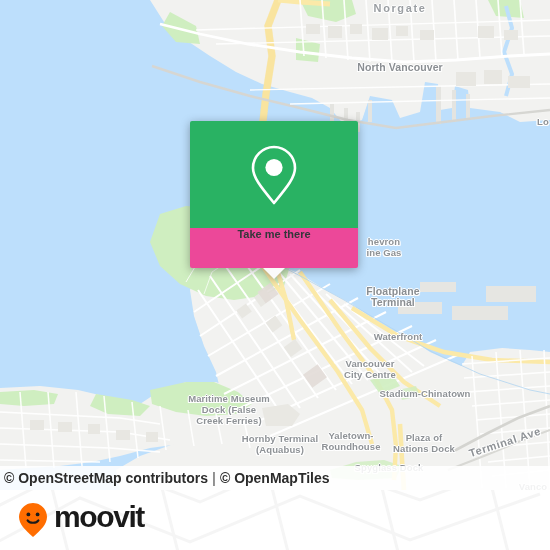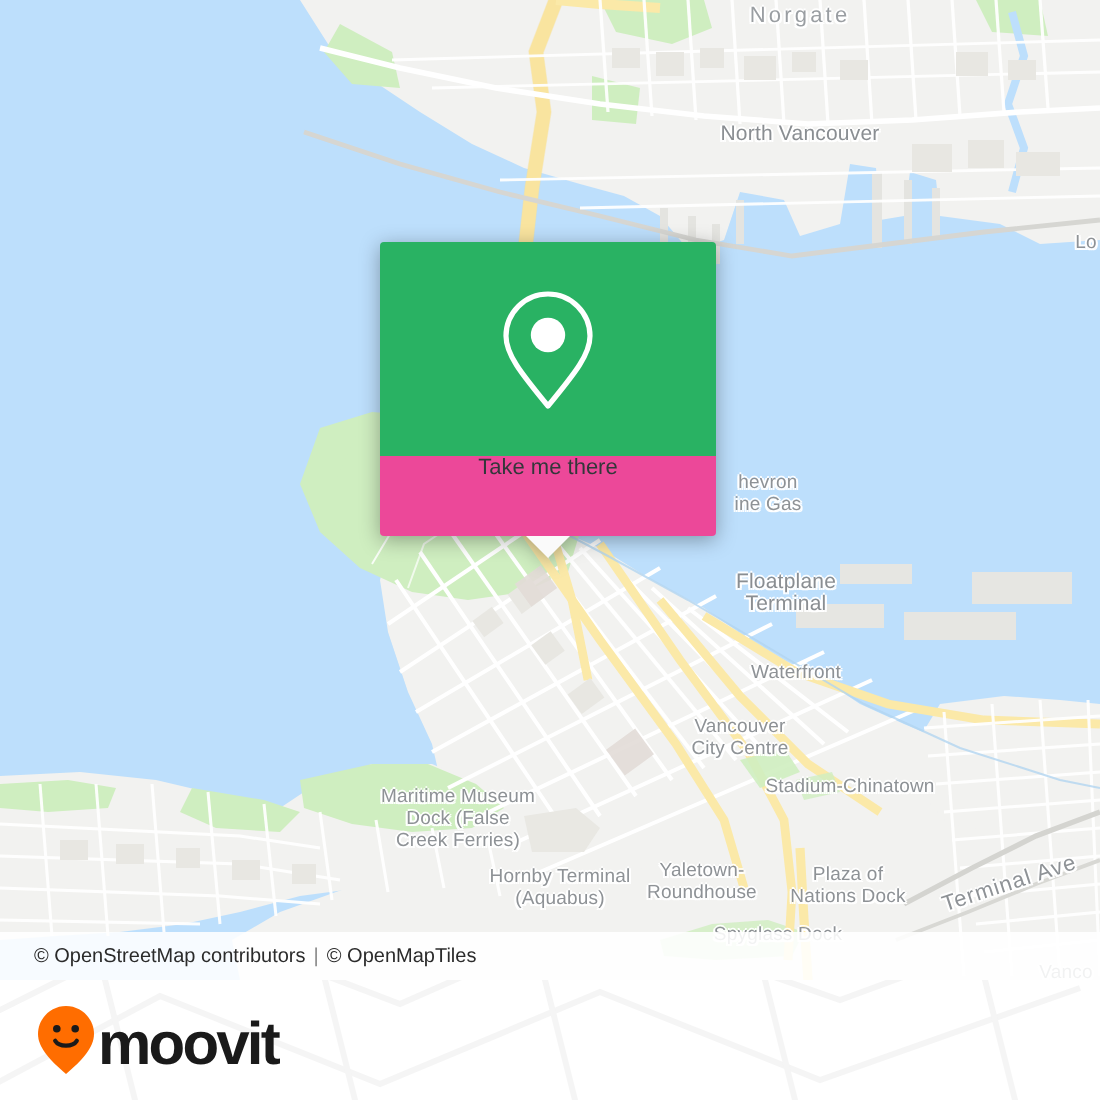--- a/index.html
+++ b/index.html
@@ -21,20 +21,21 @@
   }
 
   
   #map {
     position: absolute;
     left: 0; top: 0;
     width: 550px;
     height: 490px;
     background: #bddffc;
     overflow: hidden;
+    font-weight: bold;
   }
 
   #map-svg { position: absolute; left: 0; top: 0; }
 
   .maplabel {
     position: absolute;
     color: #8e9296;
     font-size: 9.5px;
     line-height: 11px;
     text-align: center;
@@ -57,22 +58,22 @@
   
   #attribution {
     position: absolute;
     left: 0;
     top: 466px;
     width: 550px;
     height: 24px;
     background: rgba(255,255,255,.88);
     display: flex;
     align-items: center;
-    padding-left: 17px;
-    font-size: 10px;
+    padding-left: 4px;
+    font-size: 14px;
     color: #2b2b2b;
     white-space: nowrap;
   }
   #attribution .sep { margin: 0 4px; color: #888; }
   #attribution a { color: #2b2b2b; text-decoration: none; }
 
   
   #popup {
     position: absolute;
     left: 190px;
@@ -132,21 +133,21 @@
     display: flex;
     align-items: center;
     justify-content: space-between;
     padding: 0 14px 0 18px;
   }
   #footer-title {
     font-size: 15.5px;
     color: #33373a;
     white-space: nowrap;
   }
-  #brand { display: flex; align-items: flex-end; gap: 1px; }
+  #brand { display: flex; align-items: flex-start; gap: 6px; }
   #brand-word {
     font-size: 30px;
     font-weight: bold;
     letter-spacing: -1.4px;
     color: #1a1a1a;
     line-height: 1;
   }
 </style>
 </head>
 <body>

